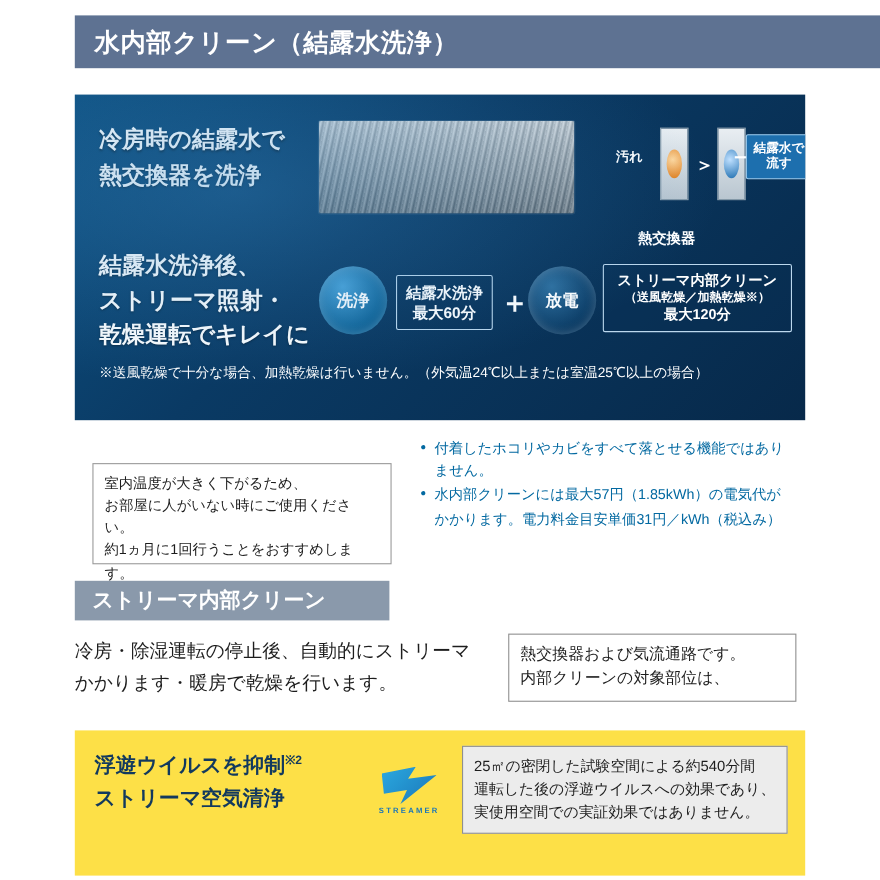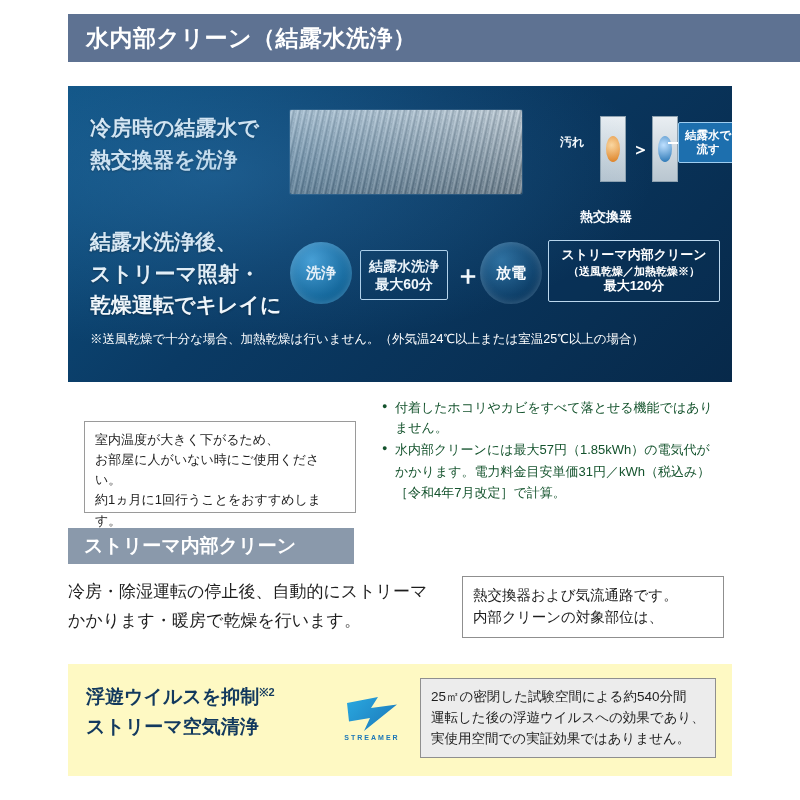--- a/index.html
+++ b/index.html
@@ -140,21 +140,21 @@
 
   
   .note-left {
     position: absolute; left: 84px; top: 398px; width: 272px; height: 92px;
     border: 1px solid #9a9a9a;
     padding: 8px 10px;
     font-size: 13px; line-height: 1.55; color: #1d1d1d; margin-top: 23px;
   }
   .note-right {
     position: absolute; left: 382px; top: 398px; width: 340px;
-    font-size: 13px; line-height: 1.55; color: #14532d;
+    font-size: 13px; line-height: 1.55; color: #0369a1;
   }
   .bullet { position: relative; padding-left: 13px; margin-bottom: 2px; }
   .bullet:before {
     content: "\25CF";
     position: absolute; left: 0; top: 0; font-size: 9px; line-height: 1.9;
   }
 
   
   .band2 {
     position: absolute; left: 68px; top: 528px; width: 286px; height: 36px;
@@ -170,22 +170,22 @@
     font-size: 17px; line-height: 1.7; color: #1d1d1d;
   }
   .callout {
     position: absolute; left: 462px; top: 576px; width: 262px; height: 62px;
     border: 1px solid #8f8f8f; padding: 8px 10px;
     font-size: 14.5px; line-height: 1.5; color: #1d1d1d;
   }
 
   
   .grey {
-    position: absolute; left: 68px; top: 664px; width: 664px; height: 112px;
-    background: #fef9c3;
+    position: absolute; left: 68px; top: 664px; width: 664px; height: 132px;
+    background: #fde047;
   }
   .grey-title {
     position: absolute; left: 18px; top: 18px;
     font-size: 19px; font-weight: bold; color: #12395e; line-height: 1.6;
   }
   .grey-title .sup { font-size: 11px; vertical-align: super; font-weight: bold; }
 
   .streamer-logo {
     position: absolute; left: 262px; top: 26px; width: 84px; height: 58px;
     display: flex; flex-direction: column; align-items: center; justify-content: center;
@@ -270,21 +270,20 @@
   <div class="note-left">
     <div>室内温度が大きく下がるため、</div>
     <div>お部屋に人がいない時にご使用ください。</div>
     <div>約1ヵ月に1回行うことをおすすめします。</div>
   </div>
 
   <div class="note-right">
     <div class="bullet">付着したホコリやカビをすべて落とせる機能ではありません。</div>
     <div class="bullet">水内部クリーンには最大57円（1.85kWh）の電気代が</div>
     <div style="padding-left:13px">かかります。電力料金目安単価31円／kWh（税込み）</div>
-    <div style="padding-left:13px">［令和4年7月改定］で計算。</div>
   </div>
 
   <div class="band2">
     <div class="band2-title">ストリーマ内部クリーン</div>
   </div>
 
   <div class="body-text">
     <div>冷房・除湿運転の停止後、自動的にストリーマ</div>
     <div>かかります・暖房で乾燥を行います。</div>
   </div>

